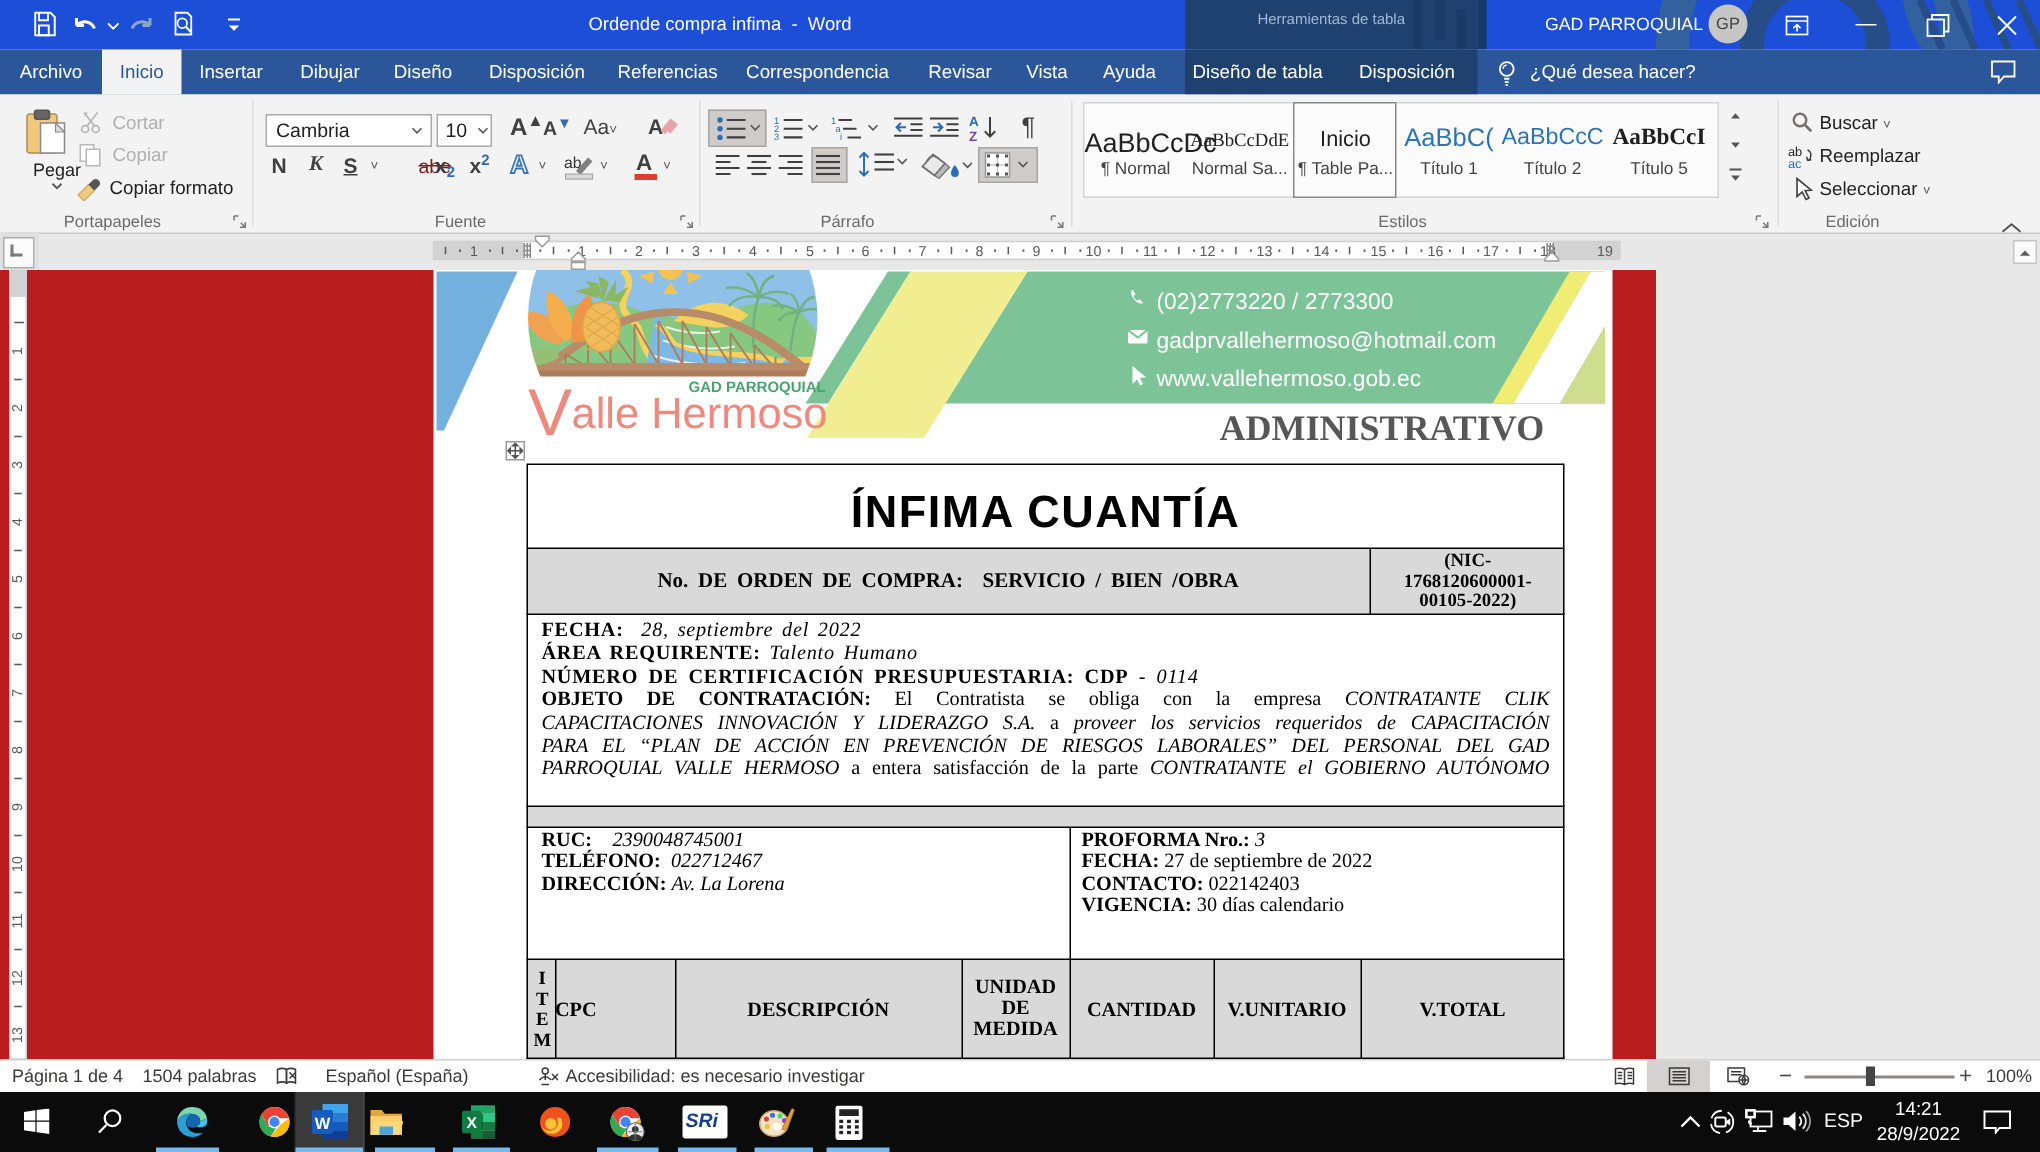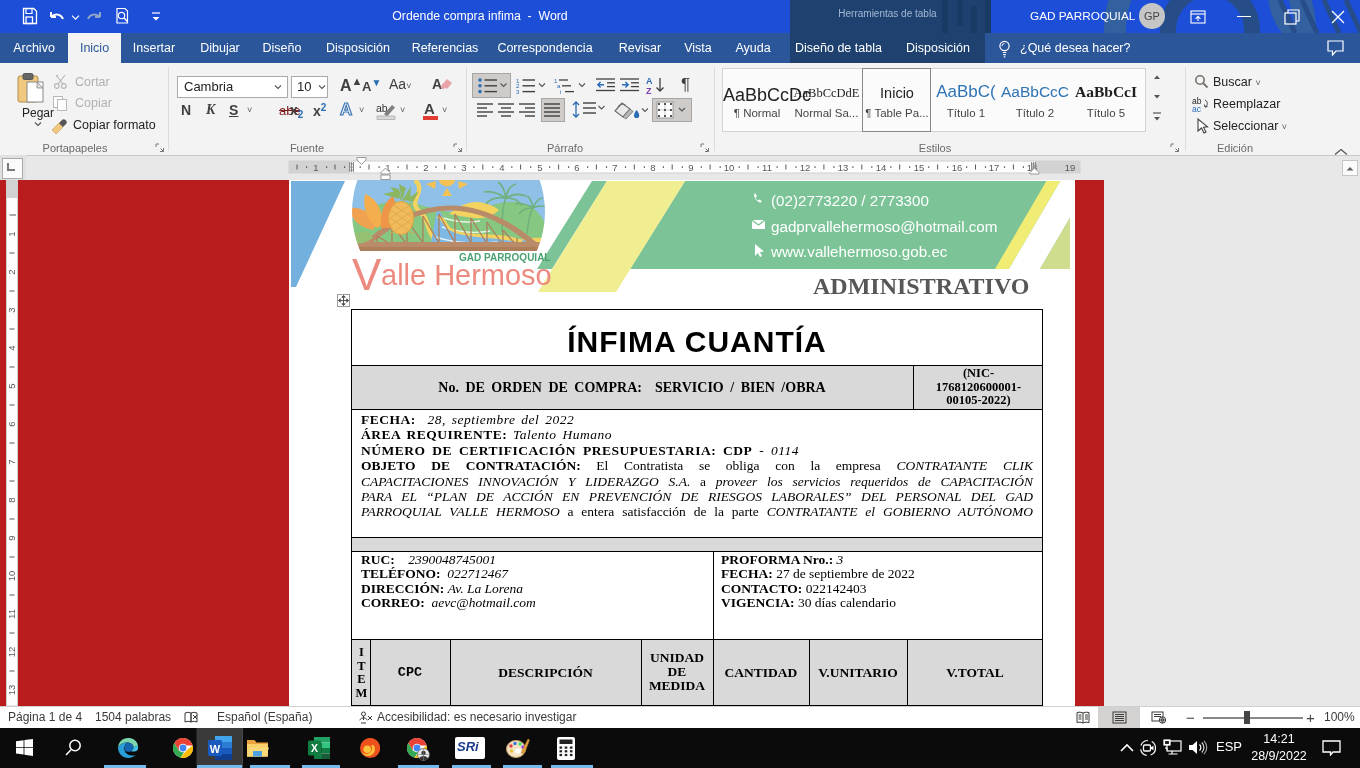--- a/index.html
+++ b/index.html
@@ -646,38 +646,37 @@
       </div>
 
       <div class="abs" style="left:0;top:229px;width:692px;height:14px;background:#d9d9d9;border:1.6px solid #000;border-top:none;"></div>
 
       <div class="abs" style="left:0;top:243px;width:692px;height:88px;border:1.6px solid #000;border-top:none;"></div>
       <div class="abs" style="left:362px;top:243px;width:1px;height:88px;background:#000;"></div>
       <div class="abs" style="left:10px;top:244px;width:350px;font-size:13.5px;line-height:14.4px;">
         <div><b>RUC:</b>&nbsp;&nbsp;&nbsp; <i>2390048745001</i></div>
         <div><b>TELÉFONO:</b>&nbsp; <i>022712467</i></div>
         <div><b>DIRECCIÓN:</b>&nbsp;<i>Av. La Lorena</i></div>
-        <div><b>CORREO:</b>&nbsp; <i>aevc@hotmail.com</i></div>
       </div>
       <div class="abs" style="left:370px;top:244px;width:315px;font-size:13.5px;line-height:14.4px;">
         <div><b>PROFORMA Nro.:</b> <i>3</i></div>
         <div><b>FECHA:</b> 27 de septiembre de 2022</div>
         <div><b>CONTACTO:</b> 022142403</div>
         <div><b>VIGENCIA:</b> 30 días calendario</div>
       </div>
 
       <div class="abs" style="left:0;top:331px;width:692px;height:66px;background:#d9d9d9;border:1.6px solid #000;border-top:none;"></div>
       <div class="abs" style="left:19px;top:331px;width:1px;height:66px;background:#000;"></div>
       <div class="abs" style="left:99px;top:331px;width:1px;height:66px;background:#000;"></div>
       <div class="abs" style="left:290px;top:331px;width:1px;height:66px;background:#000;"></div>
       <div class="abs" style="left:362px;top:331px;width:1px;height:66px;background:#000;"></div>
       <div class="abs" style="left:458px;top:331px;width:1px;height:66px;background:#000;"></div>
       <div class="abs" style="left:556px;top:331px;width:1px;height:66px;background:#000;"></div>
       <div class="abs" style="left:2px;top:337px;width:17px;text-align:center;font-weight:bold;font-size:12.5px;line-height:13.5px;">I<br>T<br>E<br>M</div>
-      <div class="abs" style="left:19px;top:356px;width:80px;text-align:center;font-weight:bold;font-size:13.5px;font-family:Liberation Mono, monospace;">CPC</div>
+      <div class="abs" style="left:19px;top:356px;width:80px;font-weight:bold;font-size:13.5px;">CPC</div>
       <div class="abs" style="left:99px;top:356px;width:191px;text-align:center;font-weight:bold;font-size:13.5px;word-spacing:2px;">DESCRIPCIÓN</div>
       <div class="abs" style="left:290px;top:342px;width:72px;text-align:center;font-weight:bold;font-size:13.5px;line-height:13.8px;">UNIDAD<br>DE<br>MEDIDA</div>
       <div class="abs" style="left:362px;top:356px;width:96px;text-align:center;font-weight:bold;font-size:13.5px;">CANTIDAD</div>
       <div class="abs" style="left:458px;top:356px;width:98px;text-align:center;font-weight:bold;font-size:13.5px;">V.UNITARIO</div>
       <div class="abs" style="left:556px;top:356px;width:136px;text-align:center;font-weight:bold;font-size:13.5px;">V.TOTAL</div>
     </div>
   </div>
 
   <svg class="abs" style="left:6px;top:0" width="13" height="526" viewBox="0 0 13 526" id="vruler">
     <rect x="0.5" y="0" width="11" height="526" fill="#fdfdfd" stroke="#cfcfcf" stroke-width="1"></rect>

